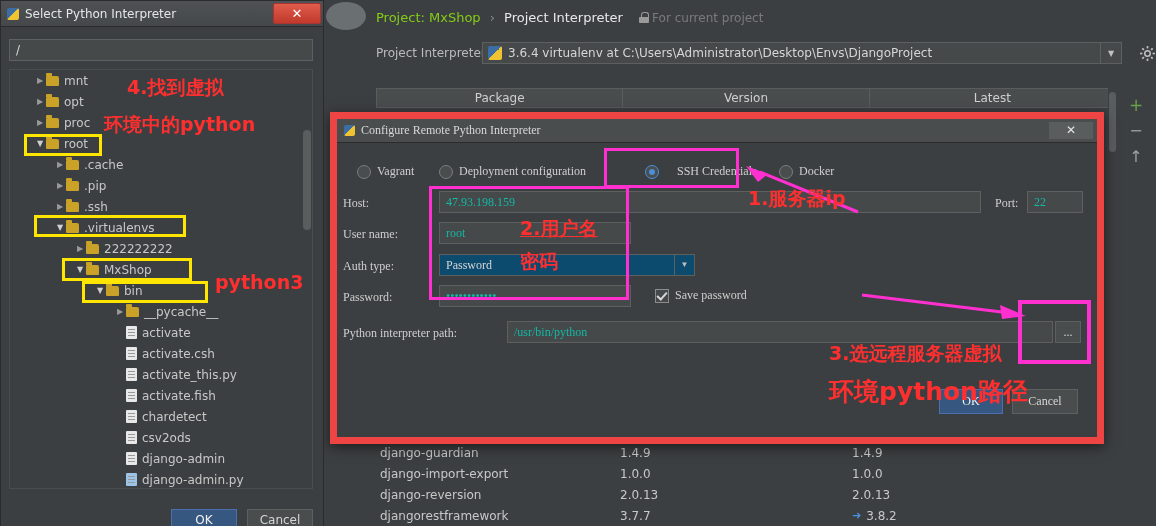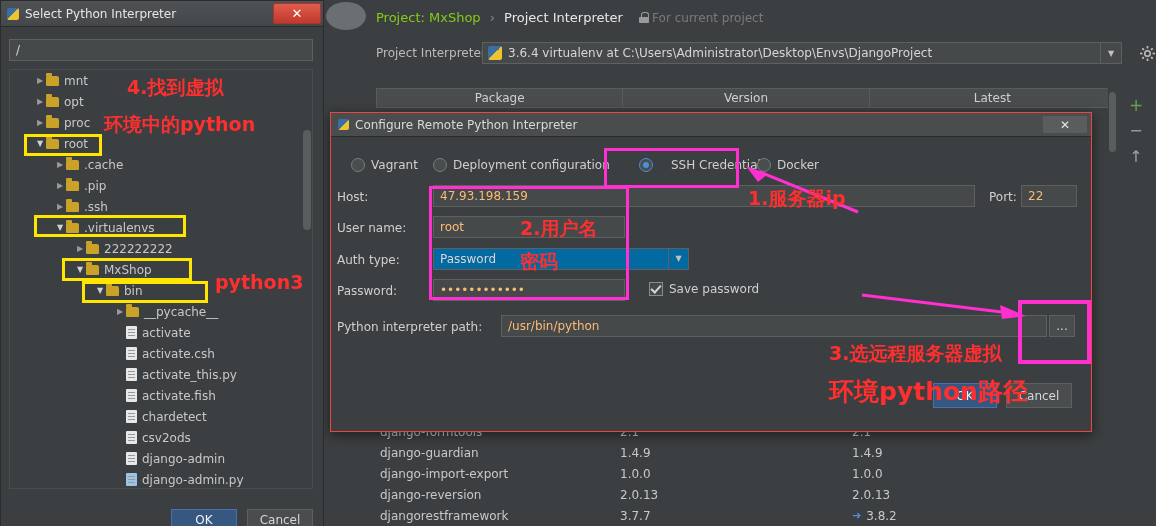--- a/index.html
+++ b/index.html
@@ -59,21 +59,21 @@
   .up-arrow{color:#4a90d9;margin-right:5px;font-size:11px;}
   .side-btns{position:absolute;left:1124px;top:92px;width:24px;color:#9aa0a6;text-align:center;}
   .side-btns div{height:26px;line-height:26px;font-size:16px;}
   .side-btns .plus{color:#6a9f4a;font-size:17px;}
   .vscroll{position:absolute;left:1108px;top:88px;width:9px;height:430px;background:#3c3f41;}
   .vscroll i{position:absolute;left:1px;top:4px;width:7px;height:60px;background:#5a5d5e;border-radius:4px;}
 
   
   #remote-dialog{
     position:absolute;left:330px;top:112px;width:760px;height:318px;
-    background:#3c3f41;border:1px solid #ef4444;box-shadow:0 3px 12px rgba(0,0,0,.55);
+    background:#3c3f41;border:7px solid #ef4444;box-shadow:0 3px 12px rgba(0,0,0,.55);font-family:Liberation Serif, serif;
   }
   #remote-dialog .titlebar{
     height:23px;background:#4a4d4e;border-bottom:1px solid #2b2b2b;
     display:flex;align-items:center;padding-left:7px;color:#d8d8d8;font-size:12px;
   }
   #remote-dialog .titlebar .tb-icon{
     width:11px;height:11px;margin-right:6px;border-radius:2px;
     background:linear-gradient(135deg,#3b6ea5 0 50%,#f0c330 50% 100%);
   }
   .tb-close{
@@ -85,24 +85,24 @@
   .radio .dot{
     width:12px;height:12px;border-radius:50%;border:1px solid #7a7d7e;background:#4a4d4e;
     margin-right:6px;position:relative;flex:0 0 auto;
   }
   .radio.sel .dot{border-color:#4a90d9;}
   .radio.sel .dot::after{content:"";position:absolute;left:3px;top:3px;width:6px;height:6px;border-radius:50%;background:#4a90d9;}
 
   .frm-label{position:absolute;color:#cfcfcf;font-size:12px;}
   .frm-input{
     position:absolute;background:#45494a;border:1px solid #5e6060;box-sizing:border-box;
-    height:22px;color:#fdba74;font-size:12px;padding-left:6px;line-height:20px;white-space:nowrap;overflow:hidden;
+    height:22px;color:#14b8a6;font-size:12px;padding-left:6px;line-height:20px;white-space:nowrap;overflow:hidden;
   }
   .frm-select{
-    position:absolute;background:#0369a1;border:1px solid #5e6060;box-sizing:border-box;height:22px;
+    position:absolute;background:#0c4a6e;border:1px solid #5e6060;box-sizing:border-box;height:22px;
     color:#d6d6d6;font-size:12px;line-height:20px;padding-left:6px;
   }
   .frm-select .arrow{
     position:absolute;right:0;top:0;width:19px;height:20px;border-left:1px solid #5e6060;
     display:flex;align-items:center;justify-content:center;font-size:8px;color:#c0c0c0;
   }
   .chk{position:absolute;display:flex;align-items:center;color:#cfcfcf;font-size:12px;}
   .chk .box{
     width:12px;height:12px;border:1px solid #8a8d8e;background:#45494a;margin-right:6px;
     position:relative;flex:0 0 auto;
@@ -298,21 +298,21 @@
       <span>Vagrant</span>
     </div>
     <div class="radio" style="left:88px;">
       <span class="dot"></span>
       <span>Deployment configuration</span>
     </div>
     <div class="radio sel" style="left:294px;gap:12px;">
       <span class="dot"></span>
       <span>SSH Credentials</span>
     </div>
-    <div class="radio" style="left:412px;">
+    <div class="radio" style="left:428px;">
       <span class="dot"></span>
       <span>Docker</span>
     </div>
   </div>
 
   <div class="frm-label" style="left:6px;top:77px;">Host:</div>
   <div class="frm-input" style="left:102px;top:72px;width:542px;">47.93.198.159</div>
   <div class="frm-label" style="left:658px;top:77px;">Port:</div>
   <div class="frm-input" style="left:690px;top:72px;width:56px;">22</div>
 
@@ -469,17 +469,17 @@
   </svg>
   <svg class="arrow-pink" style="left:860px;top:285px;width:170px;height:40px;" width="170" height="40" viewBox="0 0 170 40">
     <path d="M2 10 L150 28" stroke="#ff2fd0" stroke-width="3" fill="none"></path>
     <path d="M166 31 L140 20 L142 34 Z" fill="#ff2fd0"></path>
   </svg>
 
   <div class="anno cn" style="left:127px;top:75px;font-size:19px;">4.找到虚拟</div>
   <div class="anno cn" style="left:104px;top:112px;font-size:19px;">环境中的python</div>
   <div class="anno cn" style="left:215px;top:271px;font-size:19px;">python3</div>
   <div class="anno cn" style="left:748px;top:186px;font-size:19px;">1.服务器ip</div>
-  <div class="anno cn" style="left:520px;top:216px;font-size:19px;">2.用户名</div>
+  <div class="anno cn" style="left:520px;top:216px;font-size:19px;text-decoration:underline;">2.用户名</div>
   <div class="anno cn" style="left:520px;top:249px;font-size:19px;">密码</div>
   <div class="anno cn" style="left:829px;top:341px;font-size:19px;">3.选远程服务器虚拟</div>
   <div class="anno cn" style="left:829px;top:375px;font-size:25px;">环境python路径</div>
 </div>
 
 </body></html>

